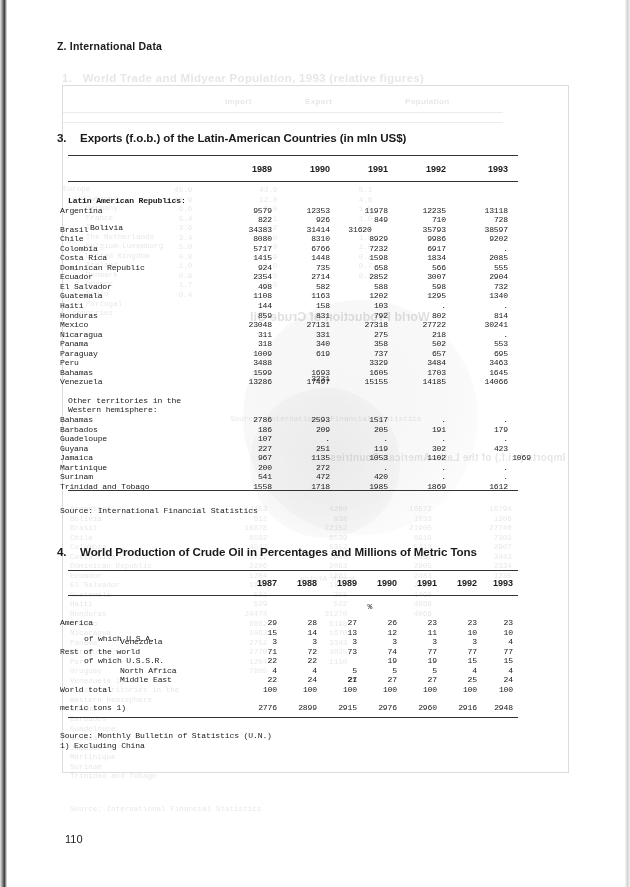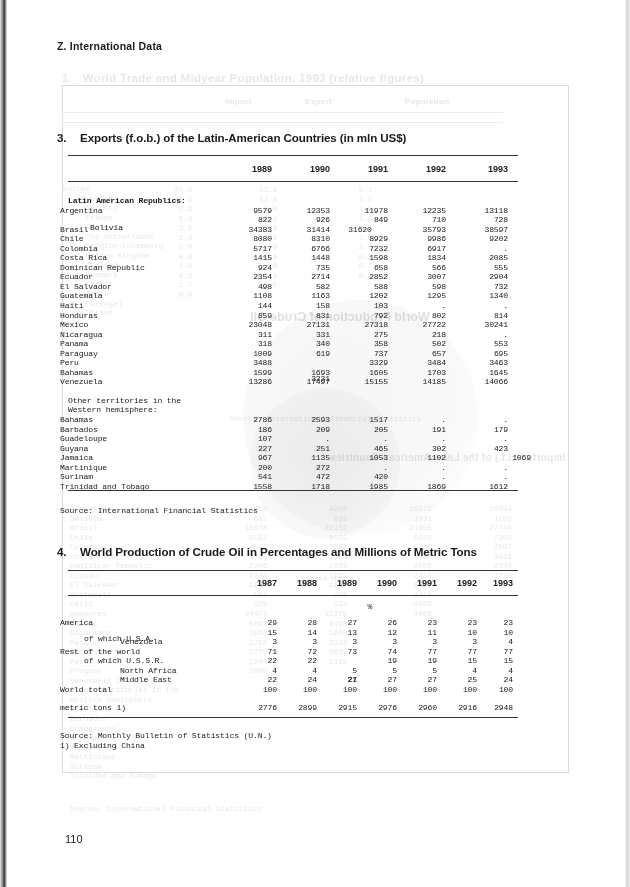--- a/index.html
+++ b/index.html
@@ -488,21 +488,21 @@
     <div class="cellnum" style="left: 452px; top: 424.55px; width: 56px;">179</div>
     <div class="rowlabel" style="left: 60px; top: 434.1px;">Guadeloupe</div>
     <div class="cellnum" style="left: 216px; top: 434.1px; width: 56px;">107</div>
     <div class="cellnum" style="left: 274px; top: 434.1px; width: 56px;">.</div>
     <div class="cellnum" style="left: 332px; top: 434.1px; width: 56px;">.</div>
     <div class="cellnum" style="left: 390px; top: 434.1px; width: 56px;">.</div>
     <div class="cellnum" style="left: 452px; top: 434.1px; width: 56px;">.</div>
     <div class="rowlabel" style="left: 60px; top: 443.65px;">Guyana</div>
     <div class="cellnum" style="left: 216px; top: 443.65px; width: 56px;">227</div>
     <div class="cellnum" style="left: 274px; top: 443.65px; width: 56px;">251</div>
-    <div class="cellnum" style="left: 332px; top: 443.65px; width: 56px;">465</div>
+    <div class="cellnum" style="left: 332px; top: 443.65px; width: 56px;">119</div>
     <div class="cellnum" style="left: 390px; top: 443.65px; width: 56px;">302</div>
     <div class="cellnum" style="left: 452px; top: 443.65px; width: 56px;">423</div>
     <div class="rowlabel" style="left: 60px; top: 453.2px;">Jamaica</div>
     <div class="cellnum" style="left: 216px; top: 453.2px; width: 56px;">967</div>
     <div class="cellnum" style="left: 274px; top: 453.2px; width: 56px;">1135</div>
     <div class="cellnum" style="left: 332px; top: 453.2px; width: 56px;">1053</div>
     <div class="cellnum" style="left: 390px; top: 453.2px; width: 56px;">1102</div>
     <div class="cellnum" style="left: 452px; top: 453.2px; width: 56px; padding-left: 23px;">1069</div>
     <div class="rowlabel" style="left: 60px; top: 462.75px;">Martinique</div>
     <div class="cellnum" style="left: 216px; top: 462.75px; width: 56px;">200</div>

